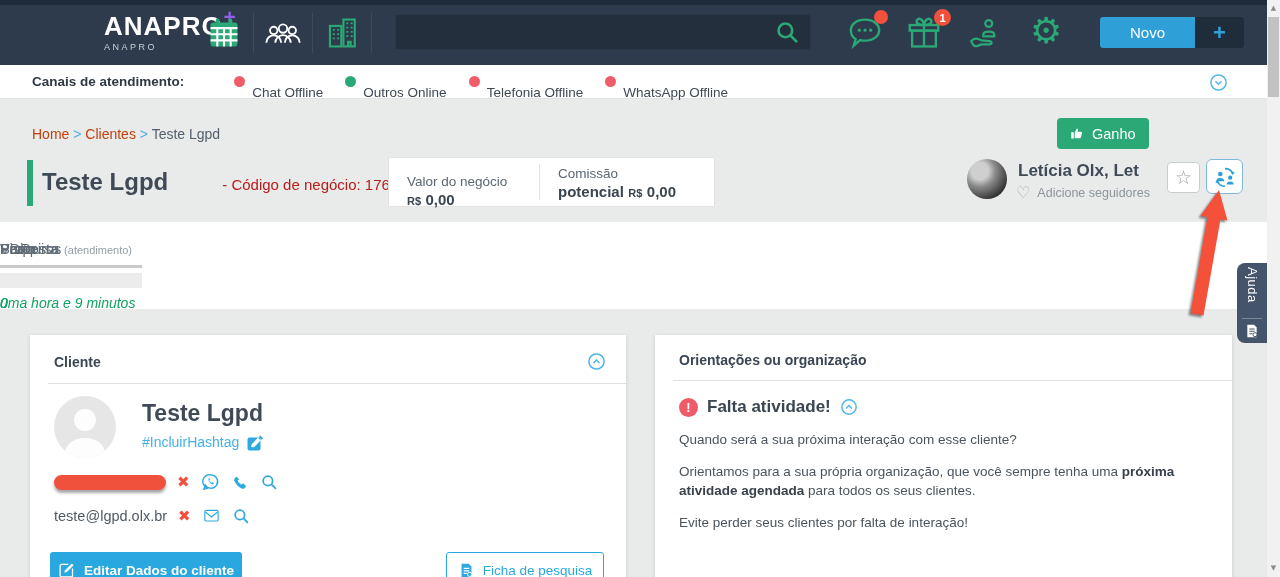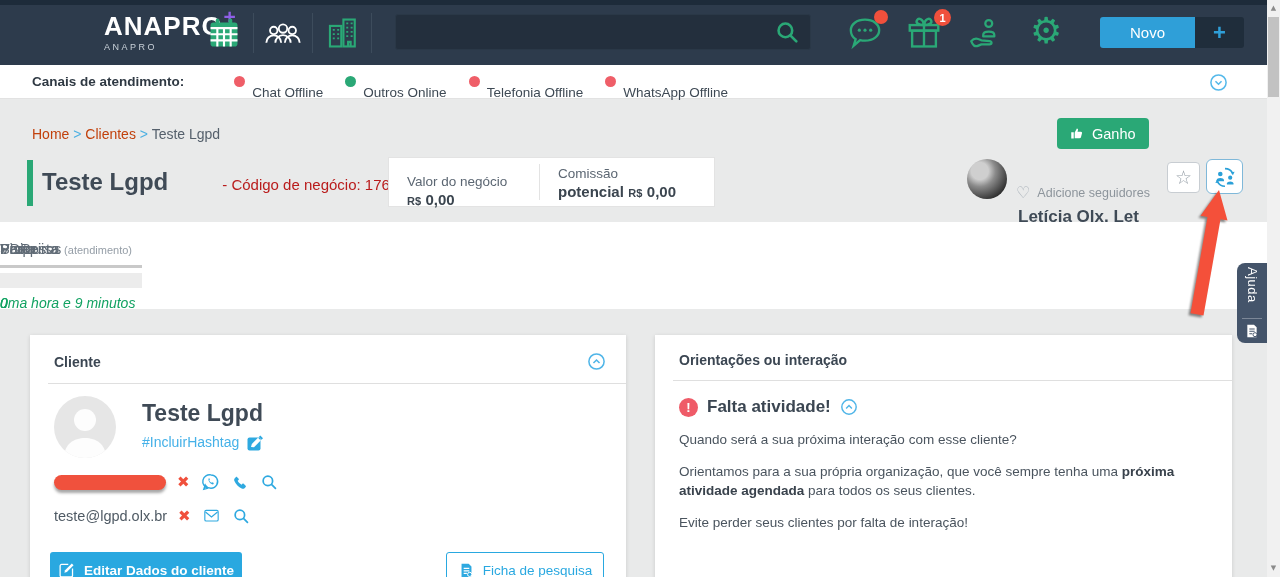--- a/index.html
+++ b/index.html
@@ -50,21 +50,21 @@
   .deal-code { font-size:15px; color:#b91c1c;margin-left:44px; }
   .value-box { position:absolute; left:388px; top:157px; width:327px; height:50px; background:#fff; border:1px solid #e3e3e3; display:flex; }
   .vcell { padding:8px 0 0 18px; }
   .vcell1 { width:150px;margin-top:8px; }
   .vdiv { width:1px; background:#e3e3e3; margin:6px 0; }
   .vlabel { font-size:13.5px; color:#5b6672; }
   .vline2 { margin-top:2px; font-weight:bold; color:#3b454f; }
   .vcur { font-size:11px; }
   .vamt { font-size:15px; }
   .follower-avatar { position:absolute; left:967px; top:159px; width:40px; height:40px; border-radius:50%; background:radial-gradient(circle at 32% 30%, #cfcfcf 0 22%, #8b8b8b 40%, #2e2e2e 78%); }
-  .follower-name { position:absolute; left:1018px; top:161px; font-size:17px; font-weight:bold; color:#3f4a56;margin-top:46px; }
+  .follower-name { position:absolute; left:1018px; top:161px; font-size:17px; font-weight:bold; color:#3f4a56; }
   .follower-add { position:absolute; left:1016px; top:185px; display:flex; align-items:center; gap:7px; cursor:pointer; }
   .heart { font-size:16px; color:#a7b0b8; }
   .follower-add-label { font-size:12.5px; color:#8d959c; }
   .btn-star { position:absolute; left:1167px; top:162px; width:33px; height:31px; background:#fff; border:1px solid #c8cdd2; border-radius:4px; display:flex; align-items:center; justify-content:center; cursor:pointer; }
   .star { font-size:19px; color:#98a1a9; }
   .btn-transfer { position:absolute; left:1206px; top:159px; width:37px; height:35px; background:#fff; border:1px solid #7fb8d9; border-radius:6px; display:flex; align-items:center; justify-content:center; cursor:pointer; }
 
   
   .pipeline-panel { position:absolute; left:0; top:222px; width:1267px; height:87px; background:#fff; }
   .stage { position:absolute; top:240px; width:142px; cursor:pointer; }
@@ -439,21 +439,21 @@
             <circle cx="16.5" cy="17.5" r="3" fill="#2ea9e0" stroke="#fff" stroke-width="1.4"></circle>
             <path d="M18.8 19.8 l2 2" stroke="#fff" stroke-width="1.6"></path>
           </svg>
         <span>Ficha de pesquisa</span>
       </button>
     </div>
   </div>
 
   <div class="card card-right">
     <div class="card-header">
-      <span class="card-title">Orientações ou interação</span>
+      <span class="card-title">Orientações ou organização</span>
     </div>
     <div class="card-divider"></div>
     <div class="guidance-body">
       <div class="alert-row">
         <span class="excl-circle">!</span>
         <span class="alert-title">Falta atividade!</span>
         <span class="collapse-btn">
           <svg viewBox="0 0 20 20" width="18" height="18" fill="none" stroke="#4fb5e8" stroke-width="1.6">
               <circle cx="10" cy="10" r="8"></circle>
               <path d="M6.8 11.6 10 8.4 13.2 11.6"></path>

